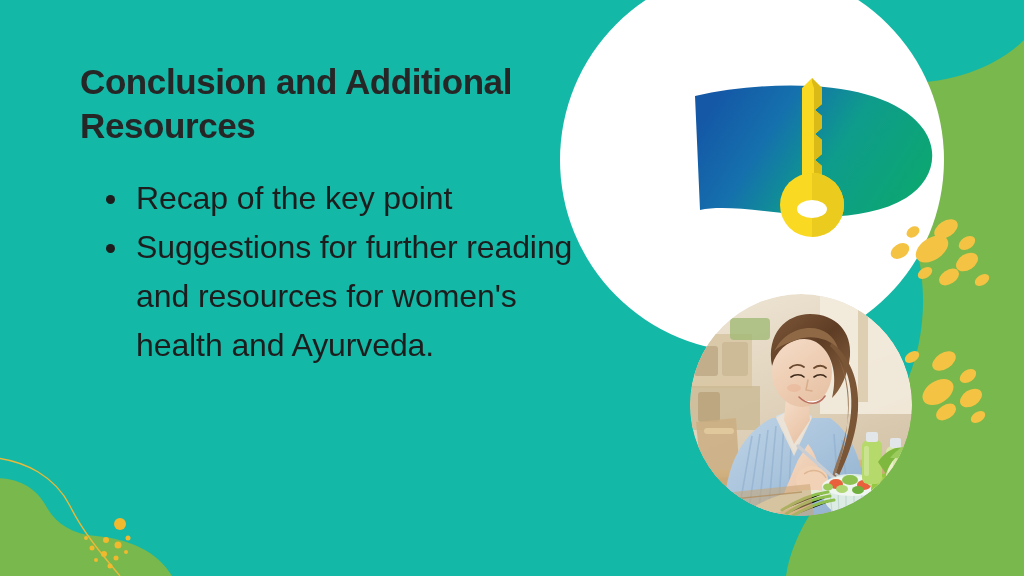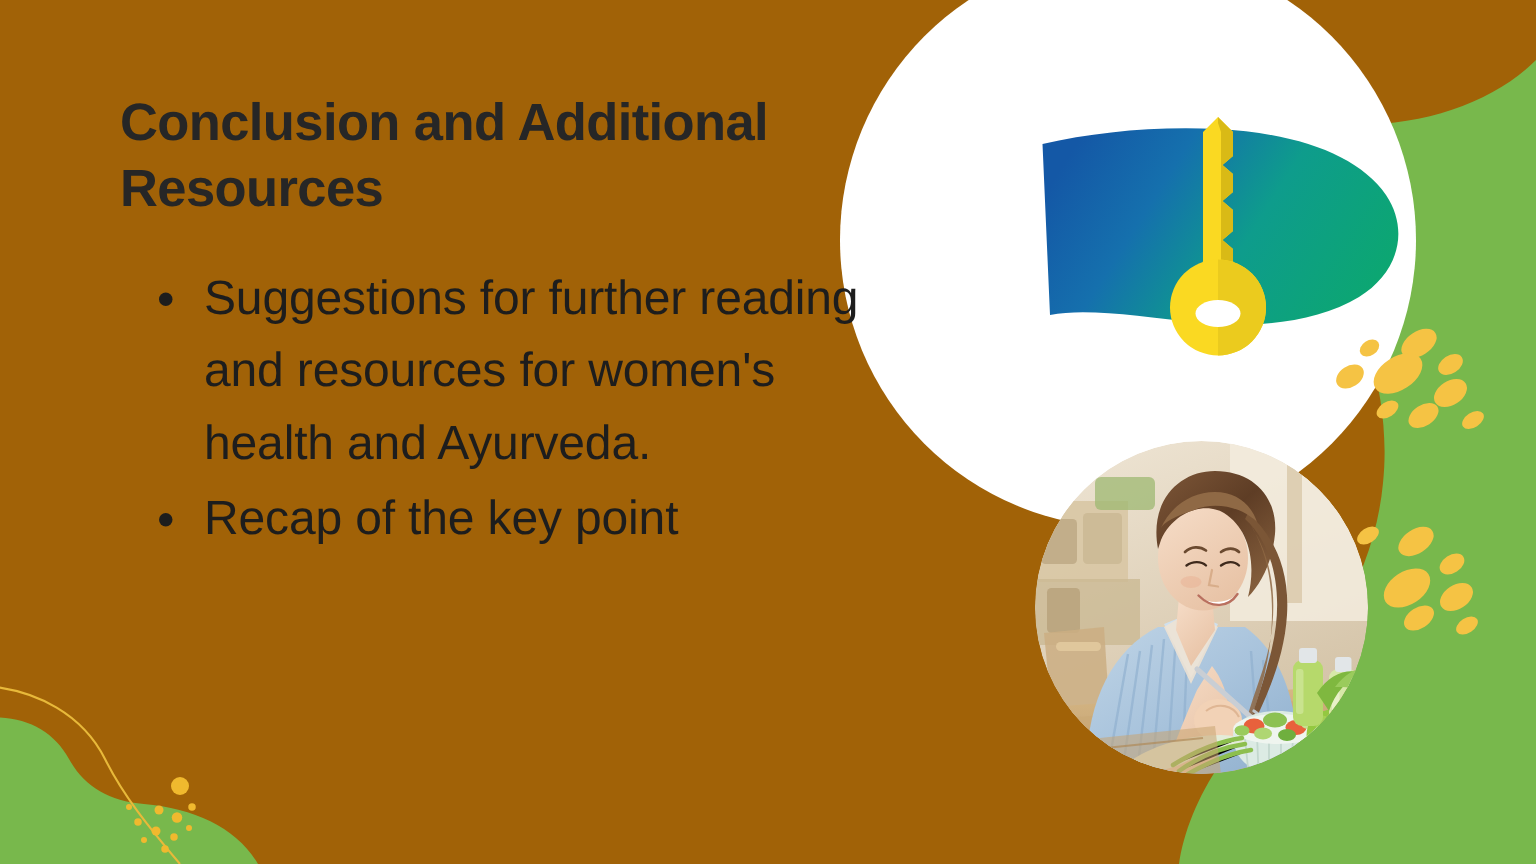--- a/index.html
+++ b/index.html
@@ -8,21 +8,21 @@
     padding: 0;
     background: #ffffff;
   }
   body {
     font-family: "Liberation Sans", sans-serif;
   }
   #slide {
     position: relative;
     width: 1024px;
     height: 576px;
-    background: #a16207;
+    background: #14b8a6;
     overflow: hidden;
   }
 
   
   .bg-layer {
     position: absolute;
     inset: 0;
     width: 1024px;
     height: 576px;
   }
@@ -367,22 +367,22 @@
       </g>
     </svg>
   </div>
 
   <div class="text-col">
     <h1 class="slide-title">Conclusion and Additional Resources</h1>
 
     <ul class="bullet-list">
       <li class="bullet-item">
         <span class="bullet-dot"></span>
-        <span>Suggestions for further reading and resources for women's health and Ayurveda.</span>
+        <span>Recap of the key point</span>
       </li>
       <li class="bullet-item">
         <span class="bullet-dot"></span>
-        <span>Recap of the key point</span>
+        <span>Suggestions for further reading and resources for women's health and Ayurveda.</span>
       </li>
     </ul>
   </div>
 
 </div>
 
 </body></html>

